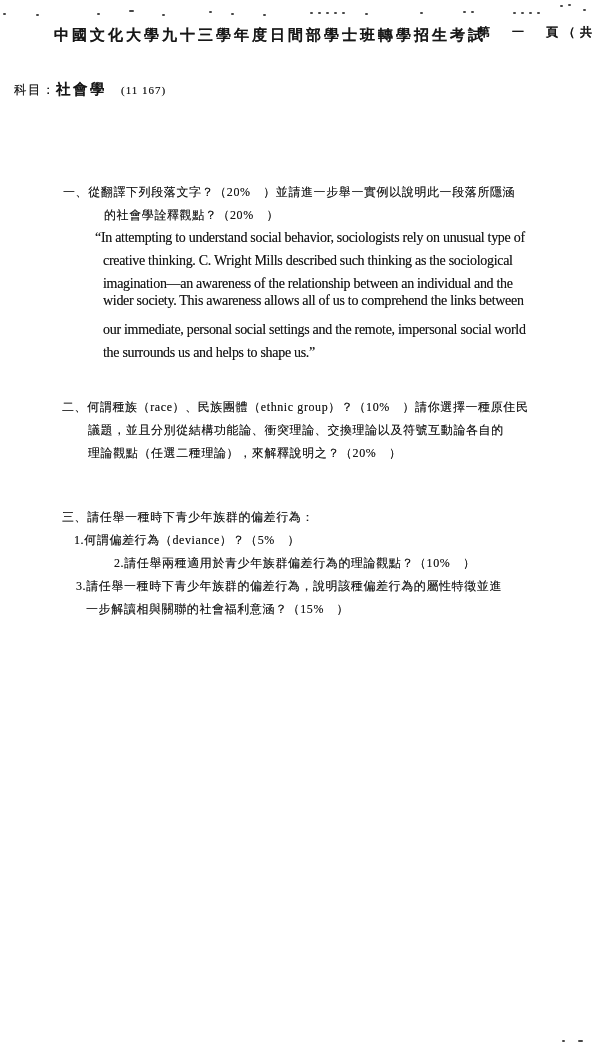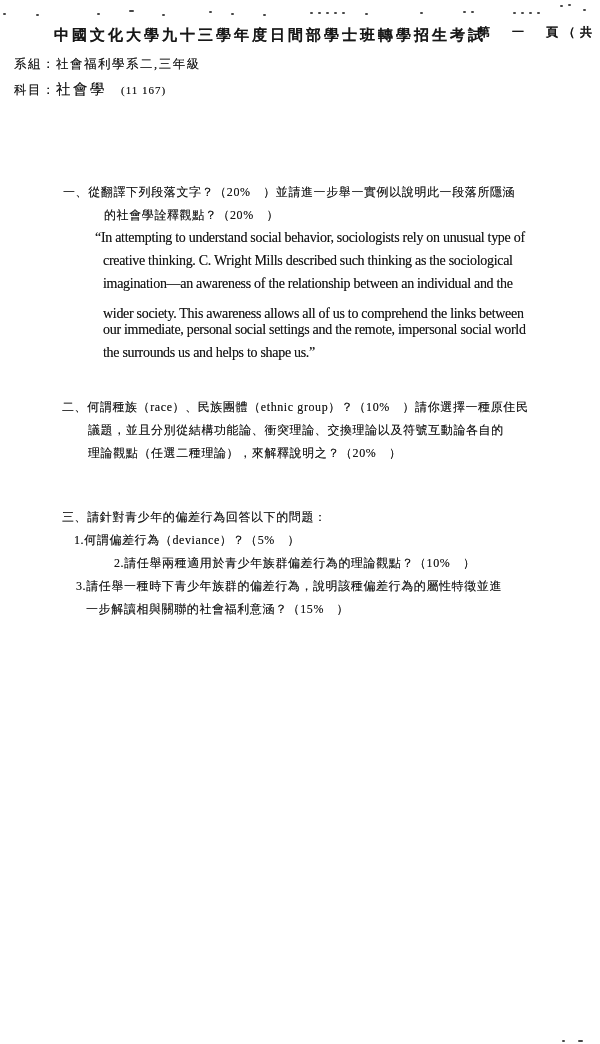--- a/index.html
+++ b/index.html
@@ -29,21 +29,21 @@
   .marker {
     font-size: 12px;
     letter-spacing: 5px;
     font-weight: 700;
   }
   .meta {
     font-size: 12.5px;
     letter-spacing: 1.5px;
   }
   .subject-name {
-    font-weight: 400;
+    font-weight: 700;
     font-size: 14.5px;
     letter-spacing: 2.5px;
   }
   .subject-code {
     font-size: 11px;
     letter-spacing: 1px;
     margin-left: 14px;
     font-weight: 400;
   }
   .cjk {
@@ -61,46 +61,45 @@
     border-radius: 1px;
   }
 </style>
 </head>
 <body>
 
 <div class="page">
 
   <div class="line title" style="left:14px; top:26px;margin-left:40px;">中國文化大學九十三學年度日間部學士班轉學招生考試</div>
   <div class="line marker" style="left:478px; top:24px;">第　一　頁（共　一</div>
-  <div class="line meta" style="left:14px; top:56px;">系組：社會福利學系二,三年級</div>
   <div class="line meta" style="left:14px; top:80px;">
     <span>科目：</span><span class="subject-name">社會學</span><span class="subject-code">(11 167)</span>
   </div>
 
   <div>
     <div class="line cjk" style="left:63px; top:184px;">一、從翻譯下列段落文字？（20%　）並請進一步舉一實例以說明此一段落所隱涵</div>
     <div class="line cjk" style="left:88px; top:207px;margin-left:16px;">的社會學詮釋觀點？（20%　）</div>
     <div>
       <div class="line eng" style="left:95px; top:230px;">“In attempting to understand social behavior, sociologists rely on unusual type of</div>
       <div class="line eng" style="left:103px; top:253px;">creative thinking. C. Wright Mills described such thinking as the sociological</div>
       <div class="line eng" style="left:103px; top:276px;">imagination—an awareness of the relationship between an individual and the</div>
-      <div class="line eng" style="left:103px; top:306px;">wider society. This awareness allows all of us to comprehend the links between</div>
+      <div class="line eng" style="left:103px; top:293px;">wider society. This awareness allows all of us to comprehend the links between</div>
       <div class="line eng" style="left:103px; top:322px;">our immediate, personal social settings and the remote, impersonal social world</div>
       <div class="line eng" style="left:103px; top:345px;">the surrounds us and helps to shape us.”</div>
     </div>
   </div>
 
   <div>
     <div class="line cjk" style="left:62px; top:399px;">二、何謂種族（race）、民族團體（ethnic group）？（10%　）請你選擇一種原住民</div>
     <div class="line cjk" style="left:88px; top:422px;text-align:right;">議題，並且分別從結構功能論、衝突理論、交換理論以及符號互動論各自的</div>
     <div class="line cjk" style="left:88px; top:445px;">理論觀點（任選二種理論），來解釋說明之？（20%　）</div>
   </div>
 
   <div>
-    <div class="line cjk" style="left:62px; top:509px;">三、請針對青少年的偏差行為回答以下的問題：</div>
+    <div class="line cjk" style="left:62px; top:509px;">三、請任舉一種時下青少年族群的偏差行為：</div>
     <div class="line cjk" style="left:74px; top:532px;text-align:right;">1.何謂偏差行為（deviance）？（5%　）</div>
     <div class="line cjk" style="left:74px; top:555px;margin-left:40px;">2.請任舉兩種適用於青少年族群偏差行為的理論觀點？（10%　）</div>
     <div class="line cjk" style="left:76px; top:578px;">3.請任舉一種時下青少年族群的偏差行為，說明該種偏差行為的屬性特徵並進</div>
     <div class="line cjk" style="left:86px; top:601px;">一步解讀相與關聯的社會福利意涵？（15%　）</div>
   </div>
 
   <div>
     <div class="artifact" style="left:3px; top:13px;"></div>
     <div class="artifact" style="left:36px; top:14px;"></div>
     <div class="artifact" style="left:97px; top:13px;"></div>

